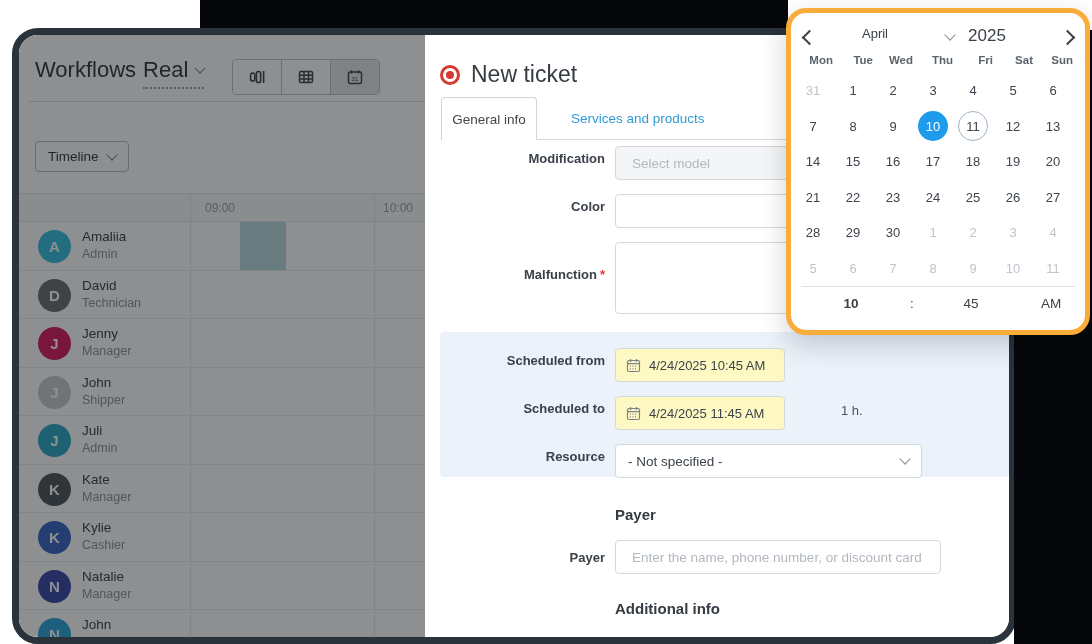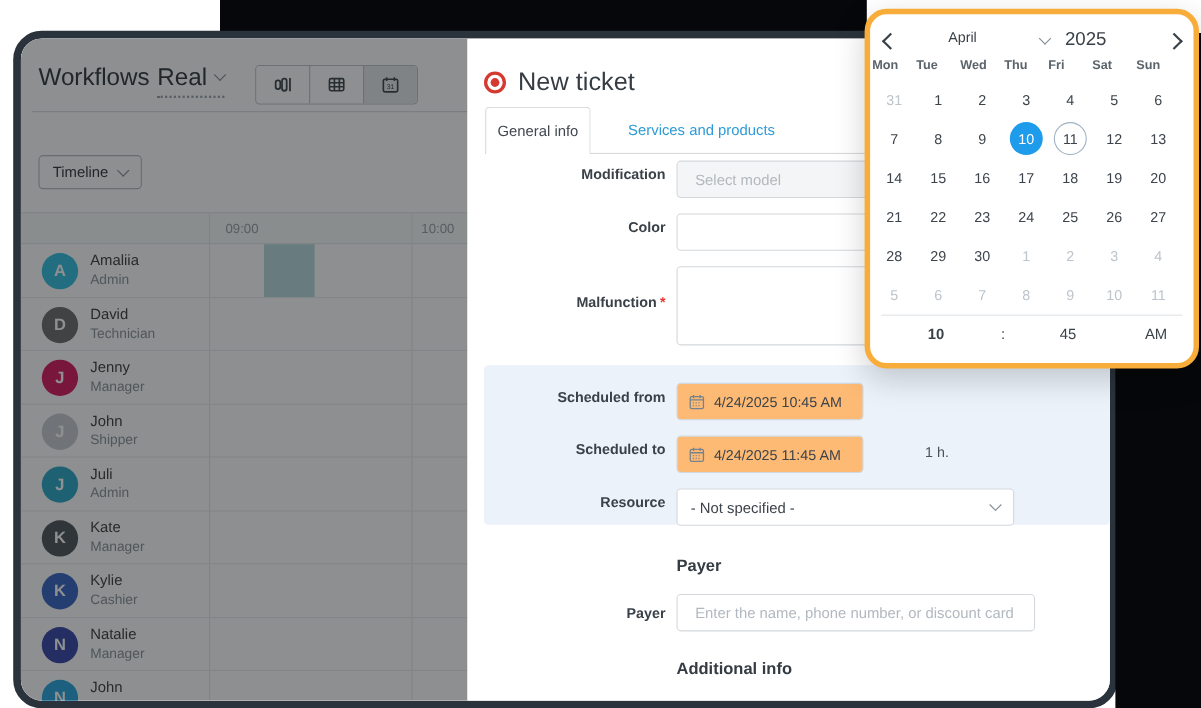--- a/index.html
+++ b/index.html
@@ -49,41 +49,41 @@
   .tabstrip{position:absolute;left:16px;top:62px;width:554px;height:42px;border-bottom:1px solid #d6dadd;}
   .tab-active{position:absolute;left:0;top:0;width:96px;height:43px;box-sizing:border-box;background:#fff;border:1px solid #d0d5d9;border-bottom:none;border-radius:4px 4px 0 0;display:flex;align-items:center;justify-content:center;font-size:13.5px;color:#40474e;cursor:pointer;z-index:2;}
   .tab-inactive{position:absolute;left:112px;top:0;height:42px;display:flex;align-items:center;padding:0 18px;font-size:13.5px;color:#2E9BD6;cursor:pointer;}
   .lbl{position:absolute;left:0;width:180px;text-align:right;font-size:13px;font-weight:bold;color:#3a4149;}
   .req{color:#E53935;margin-left:3px;}
   .inp{position:absolute;left:190px;width:326px;height:34px;box-sizing:border-box;border:1px solid #d4d8dc;border-radius:4px;font-size:13.5px;color:#3c434b;padding:0 16px;background:#fff;font-family:inherit;outline:none;}
   .inp::placeholder,.txt::placeholder{color:#b2b8bf;}
   .inp.disabled{background:#f4f5f6;}
   .txt{position:absolute;left:190px;width:326px;height:72px;box-sizing:border-box;border:1px solid #d4d8dc;border-radius:4px;font-size:13.5px;color:#3c434b;padding:8px 10px;background:#fff;font-family:inherit;resize:none;outline:none;}
   .bluebox{position:absolute;left:15px;top:297px;width:569px;height:145px;background:#EBF2FA;border-radius:4px;}
-  .datebox{position:absolute;left:190px;width:170px;height:34px;box-sizing:border-box;border:1px solid #d4d8dc;border-radius:4px;background:#fdba74;display:flex;align-items:center;gap:8px;padding:0 10px;font-size:13px;color:#3c434b;cursor:pointer;}
+  .datebox{position:absolute;left:190px;width:170px;height:34px;box-sizing:border-box;border:1px solid #d4d8dc;border-radius:4px;background:#fef9c3;display:flex;align-items:center;gap:8px;padding:0 10px;font-size:13px;color:#3c434b;cursor:pointer;}
   .dur{position:absolute;left:416px;font-size:13px;color:#4a525a;}
   .selectbox{position:absolute;left:190px;width:307px;height:34px;box-sizing:border-box;border:1px solid #d4d8dc;border-radius:4px;background:#fff;display:flex;align-items:center;justify-content:space-between;padding:0 12px;font-size:13.5px;color:#3c434b;cursor:pointer;}
   .sec-head{position:absolute;left:190px;font-size:15px;font-weight:bold;color:#343b43;}
 
   
   .chv{display:inline-block;width:7px;height:7px;border-left:1.6px solid #858d95;border-bottom:1.6px solid #858d95;flex:none;}
   .chv-down{transform:rotate(-45deg);margin-top:-4px;}
   .chv-big{width:9px;height:9px;border-width:2px;border-color:#3a4148;}
   .chv-left{transform:rotate(45deg);}
   .chv-right{transform:rotate(225deg);}
 
   
   .popup{position:absolute;left:786px;top:8px;width:304px;height:327px;box-sizing:border-box;background:#fff;border:5px solid #F8AD3A;border-radius:20px;z-index:10;box-shadow:0 10px 28px rgba(0,0,0,.18);}
   .cal-nav{position:absolute;top:12px;width:24px;height:24px;display:flex;align-items:center;justify-content:center;cursor:pointer;}
   .cal-prev{left:6px;} .cal-next{right:6px;}
   .cal-month{position:absolute;left:36px;top:13px;width:96px;text-align:center;font-size:13px;color:#3a4148;cursor:pointer;}
   .cal-mchev{position:absolute;left:152px;top:17px;cursor:pointer;width:14px;height:14px;display:flex;align-items:center;justify-content:center;}
   .cal-year{position:absolute;left:168px;top:13px;width:56px;text-align:center;font-size:17px;color:#3a4148;cursor:pointer;}
   .cal-daynames{position:absolute;left:2px;top:41px;display:grid;grid-template-columns:repeat(7,40px);}
-  .dn{text-align:left;font-size:11.5px;font-weight:bold;color:#5b636b;}
+  .dn{text-align:right;font-size:11.5px;font-weight:bold;color:#5b636b;}
   .cal-grid{position:absolute;left:2px;top:60px;display:grid;grid-template-columns:repeat(7,40px);grid-auto-rows:35.5px;}
   .dcell{display:flex;align-items:center;justify-content:center;font-size:13px;color:#3d444c;position:relative;cursor:pointer;z-index:0;}
   .dcell.muted{color:#bdc4cb;}
   .dcell.selected{color:#fff;}
   .dcell.selected::before{content:"";position:absolute;width:30px;height:30px;border-radius:50%;background:var(--sel-color,#1E9BEB);z-index:-1;}
   .dcell.today::before{content:"";position:absolute;width:30px;height:30px;box-sizing:border-box;border-radius:50%;border:1px solid #9eb2c4;background:#fff;z-index:-1;}
   .cal-divider{position:absolute;left:10px;right:10px;top:273px;border-top:1px solid #dfe3e6;}
   .cal-time{position:absolute;left:0;top:283px;width:100%;height:28px;font-size:13.5px;color:#3a4148;}
   .cal-time span{position:absolute;text-align:center;}
   .t-hour{left:44px;width:32px;font-weight:bold;cursor:pointer;}

